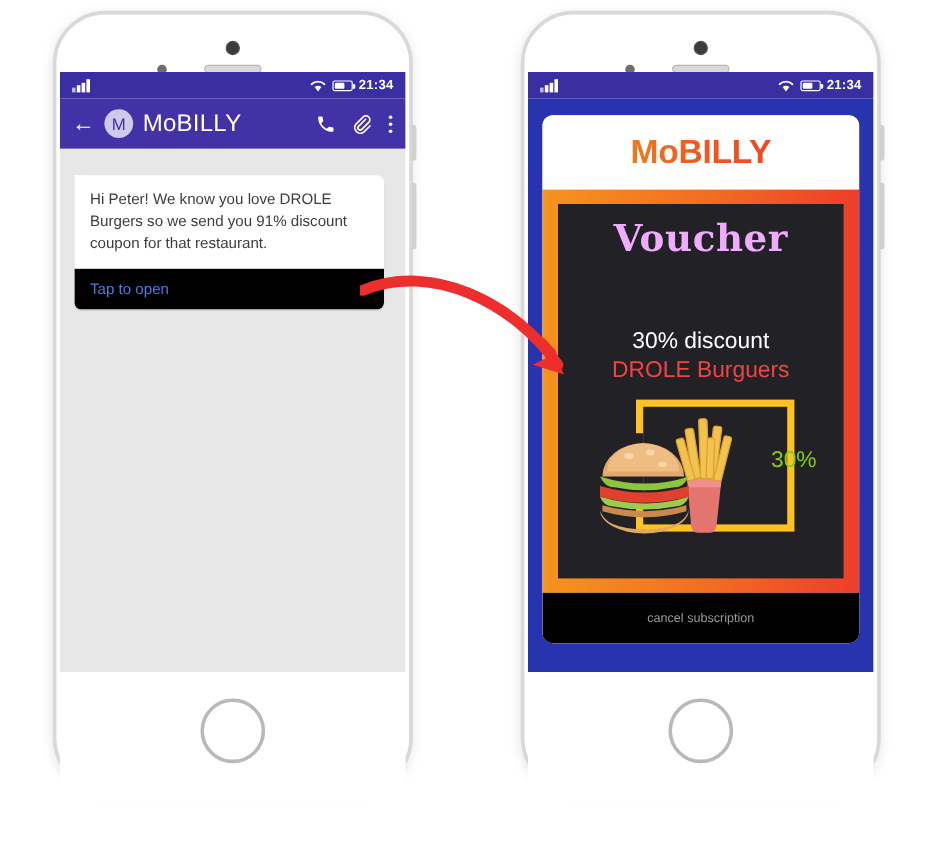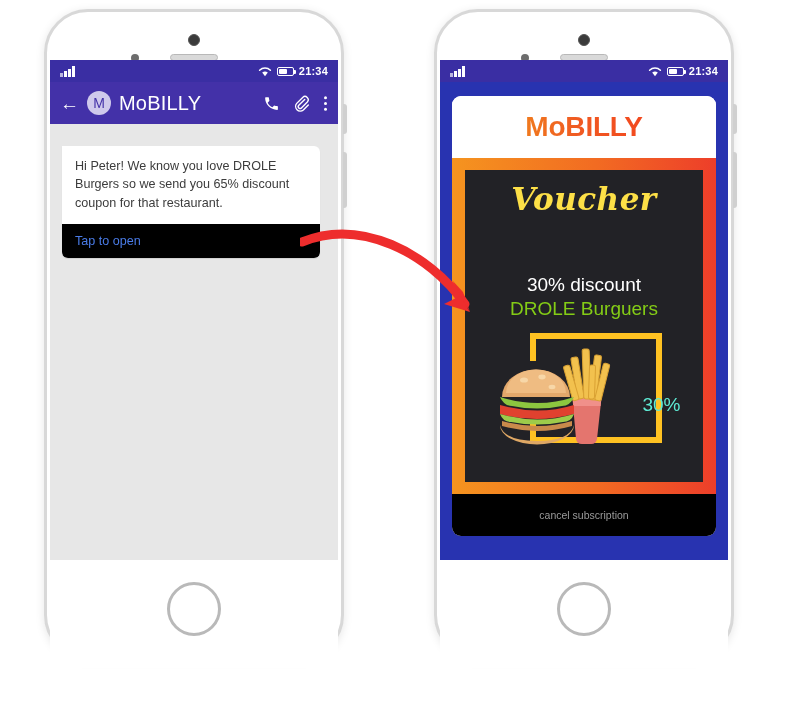--- a/index.html
+++ b/index.html
@@ -144,36 +144,36 @@
   .card-body {
     flex:1; background: linear-gradient(90deg,#F5941F 0%,#F26B22 55%,#ED3E2A 100%);
     padding: 12px 13px; display:flex;
   }
   .voucher {
     flex:1; background:#222226; position:relative;
     display:flex; flex-direction:column; align-items:center;
     padding: 14px 10px 10px 10px;
   }
   .voucher-title {
-    font-family:"DejaVu Serif", serif; font-style: italic; font-weight: 700;
-    color:#fde047; font-size: 31px; letter-spacing: .5px; line-height:1;
+    font-family:"DejaVu Serif", serif; font-weight: 700;
+    color:#f0abfc; font-size: 31px; letter-spacing: .5px; line-height:1;
     margin-bottom: 14px;
   }
   .voucher-line1 { color:#fff; font-size:19px; font-weight:400; line-height:1.25;margin-top:44px; }
-  .voucher-line2 { color:#84cc16; font-size:19px; font-weight:400; line-height:1.25; margin-bottom: 4px; }
+  .voucher-line2 { color:#ef4444; font-size:19px; font-weight:400; line-height:1.25; margin-bottom: 4px; }
   .deal-area { position:relative; width: 185px; height: 132px; margin-top: 4px; }
   .frame {
     position:absolute; left: 38px; top: 4px; width: 132px; height: 110px;
     border: 6px solid #FFC222;
   }
   .frame::before{
     content:''; position:absolute; left:-6px; top: 22px; width: 6px; height: 62px; background:#222226;
   }
   .pct {
-    position:absolute; right: -4px; top: 65px; color:#5eead4; font-size: 19px;
+    position:absolute; right: -4px; top: 44px; color:#84cc16; font-size: 19px;
   }
   .food { position:absolute; left: 2px; top: 6px; width: 130px; height: 124px; }
 
   .card-foot {
     height: 42px; background:#000000; display:flex; align-items:center; justify-content:center;
   }
   .card-foot span { color:#9a9a9a; font-size: 10.5px; }
 
   
   .arrow { position:absolute; left: 300px; top: 200px; pointer-events:none; }
@@ -225,21 +225,21 @@
           <svg width="5" height="17" viewBox="0 0 6 20">
             <circle cx="3" cy="3" r="1.8" fill="#fff"></circle>
               <circle cx="3" cy="10" r="1.8" fill="#fff"></circle>
               <circle cx="3" cy="17" r="1.8" fill="#fff"></circle>
           </svg>
         </div>
       </div>
 
       <div class="chat">
         <div class="bubble">
-          <div class="bubble-text">Hi Peter! We know you love DROLE Burgers so we send you 65% discount coupon for that restaurant.</div>
+          <div class="bubble-text">Hi Peter! We know you love DROLE Burgers so we send you 91% discount coupon for that restaurant.</div>
           <div class="bubble-action">Tap to open</div>
         </div>
       </div>
 
     </div>
     <div class="home-btn"></div>
   </div>
 
   <div class="phone right">
     <div class="cam-dot"></div>

